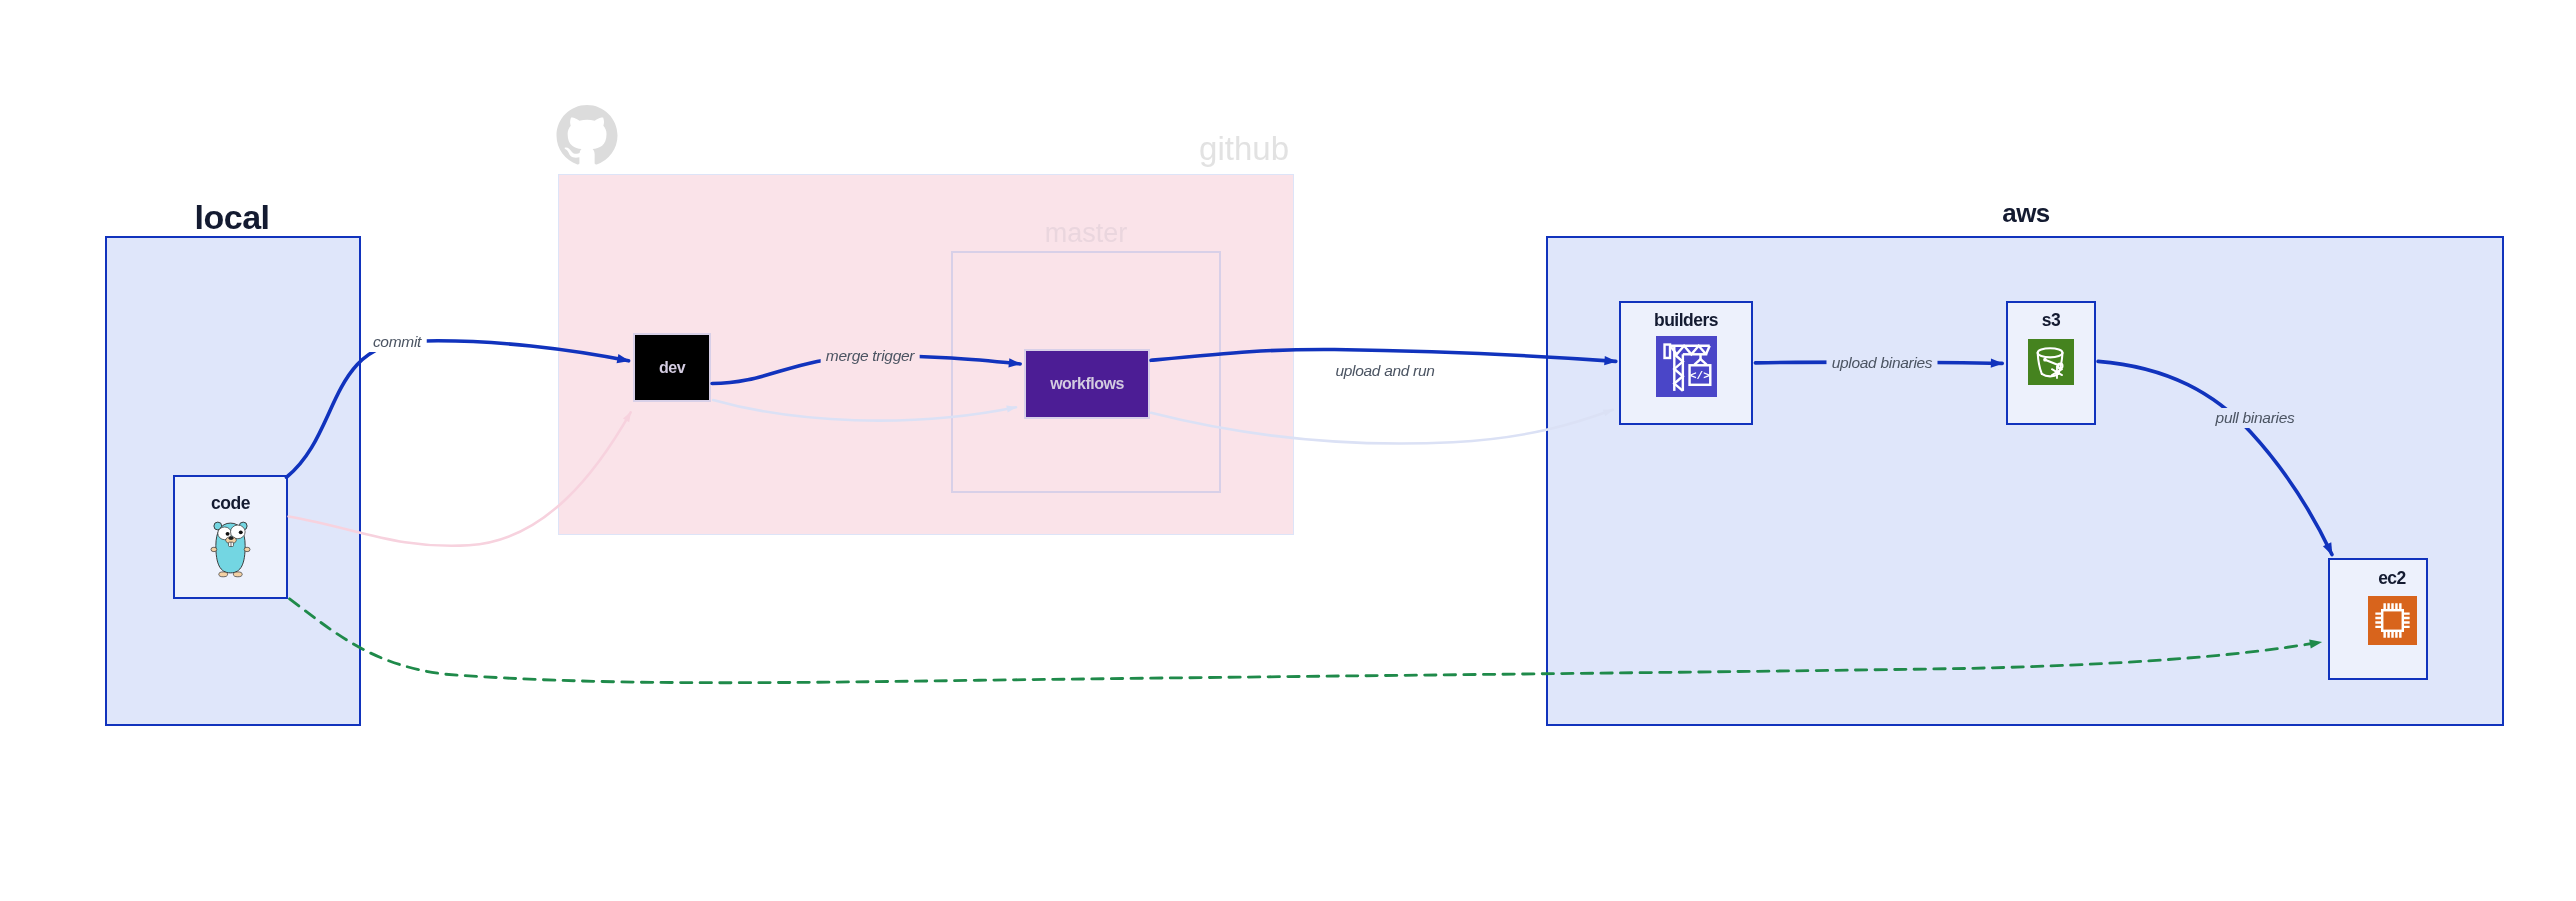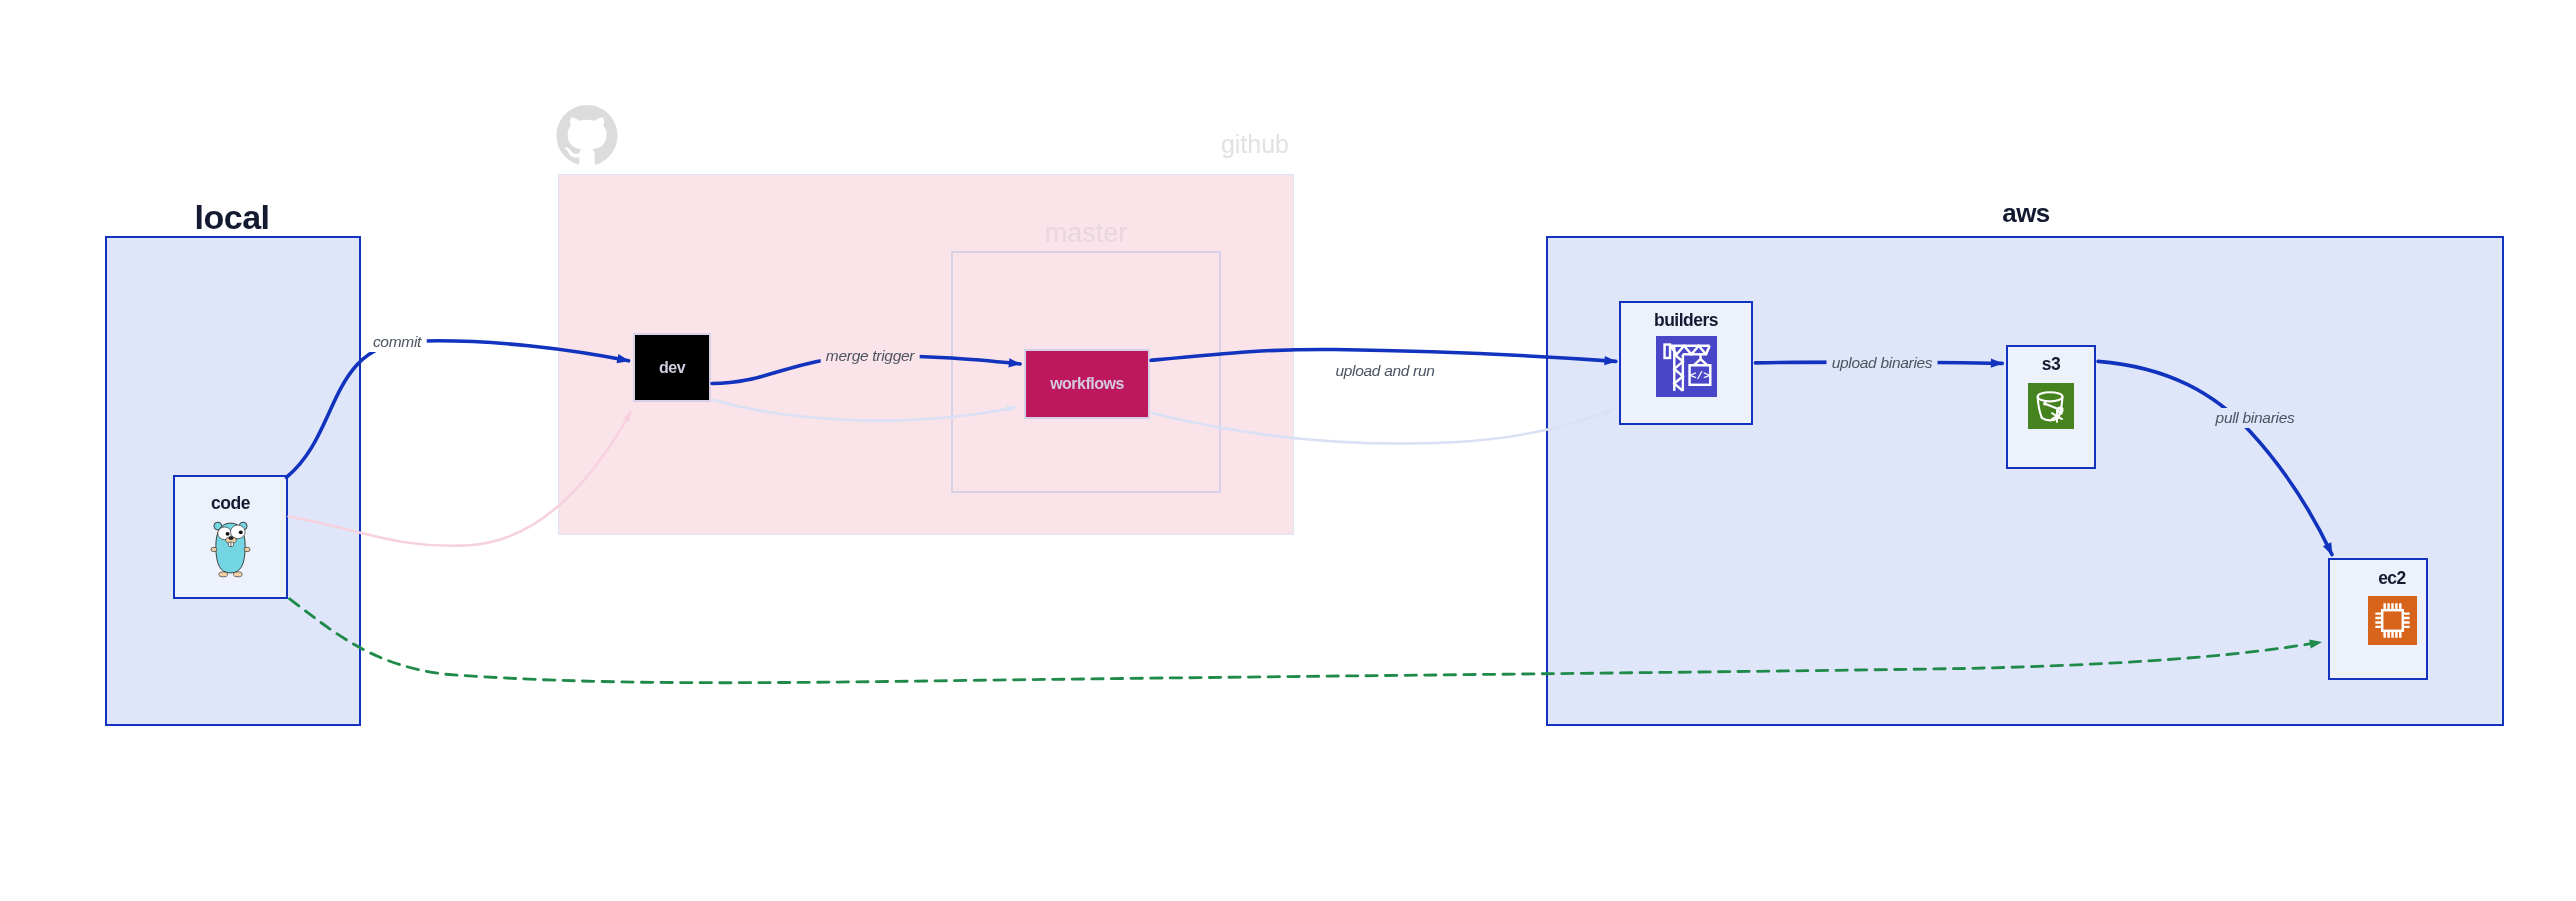--- a/index.html
+++ b/index.html
@@ -9,30 +9,30 @@
   
   .group{position:absolute;box-sizing:border-box;}
   .g-local{left:105px;top:236px;width:256px;height:490px;background:#dfe6fa;border:2.1px solid #1133bd;}
   .g-github{left:558px;top:174px;width:736px;height:361px;background:#fae3e9;border:1.5px solid #dde4f8;}
   .g-master{left:951px;top:251px;width:270px;height:242px;background:transparent;border:2.1px solid #d8d0e8;}
   .g-aws{left:1546px;top:236px;width:958px;height:490px;background:#dfe6fa;border:2.1px solid #1133bd;}
 
   .group-label{position:absolute;white-space:nowrap;z-index:2;}
   .lbl-local{left:232px;top:198px;transform:translateX(-50%);font-size:34px;font-weight:700;letter-spacing:-0.5px;color:#141b31;}
   .lbl-aws{left:2026px;top:198px;transform:translateX(-50%);font-size:26px;font-weight:700;letter-spacing:-0.5px;color:#141b31;}
-  .lbl-github{left:1289px;top:130px;transform:translateX(-100%);font-size:25px;font-weight:400;color:#e2e2e2;}
+  .lbl-github{left:1289px;top:130px;transform:translateX(-100%);font-size:33px;font-weight:400;color:#e2e2e2;}
   .lbl-master{left:1086px;top:218px;transform:translateX(-50%);font-size:27px;font-weight:400;color:#ead6de;}
 
   
   .node{position:absolute;box-sizing:border-box;display:flex;flex-direction:column;align-items:center;z-index:2;}
   .n-code{left:173px;top:475px;width:115px;height:124px;background:#edf1fc;border:2.1px solid #1133bd;padding-top:16px;gap:2.1px;}
   .n-dev{left:633px;top:333px;width:78px;height:69px;background:#000000;border:2.1px solid #d8d0e8;justify-content:center;}
-  .n-workflows{left:1024px;top:349px;width:126px;height:70px;background:#be185d;border:2.1px solid #d8d0e8;justify-content:center;}
+  .n-workflows{left:1024px;top:349px;width:126px;height:70px;background:#4c1d95;border:2.1px solid #d8d0e8;justify-content:center;}
   .n-builders{left:1619px;top:301px;width:134px;height:124px;background:#edf1fc;border:2.1px solid #1133bd;padding-top:7.2px;gap:5.2px;}
-  .n-s3{left:2006px;top:301px;width:90px;height:124px;background:#edf1fc;border:2.1px solid #1133bd;padding-top:7.2px;gap:8.2px;margin-top:44px;}
+  .n-s3{left:2006px;top:301px;width:90px;height:124px;background:#edf1fc;border:2.1px solid #1133bd;padding-top:7.2px;gap:8.2px;}
   .n-ec2{left:2328px;top:558px;width:100px;height:122px;background:#edf1fc;border:2.1px solid #1133bd;padding-top:8.2px;gap:7.2px;padding-left:28px;}
 
   .node-label{font-weight:700;font-size:17.5px;letter-spacing:-0.5px;color:#141b31;white-space:nowrap;}
   .node-label.faded{color:#d3cbe0;font-size:16px;}
 
   
   .edges{position:absolute;left:0;top:0;width:2604px;height:902px;z-index:3;pointer-events:none;}
 
   .edge-label{position:absolute;transform:translate(-50%,-50%);font-style:italic;font-size:15.5px;letter-spacing:-0.3px;
               color:#4b5462;padding:1px 5.2px;white-space:nowrap;z-index:4;}

